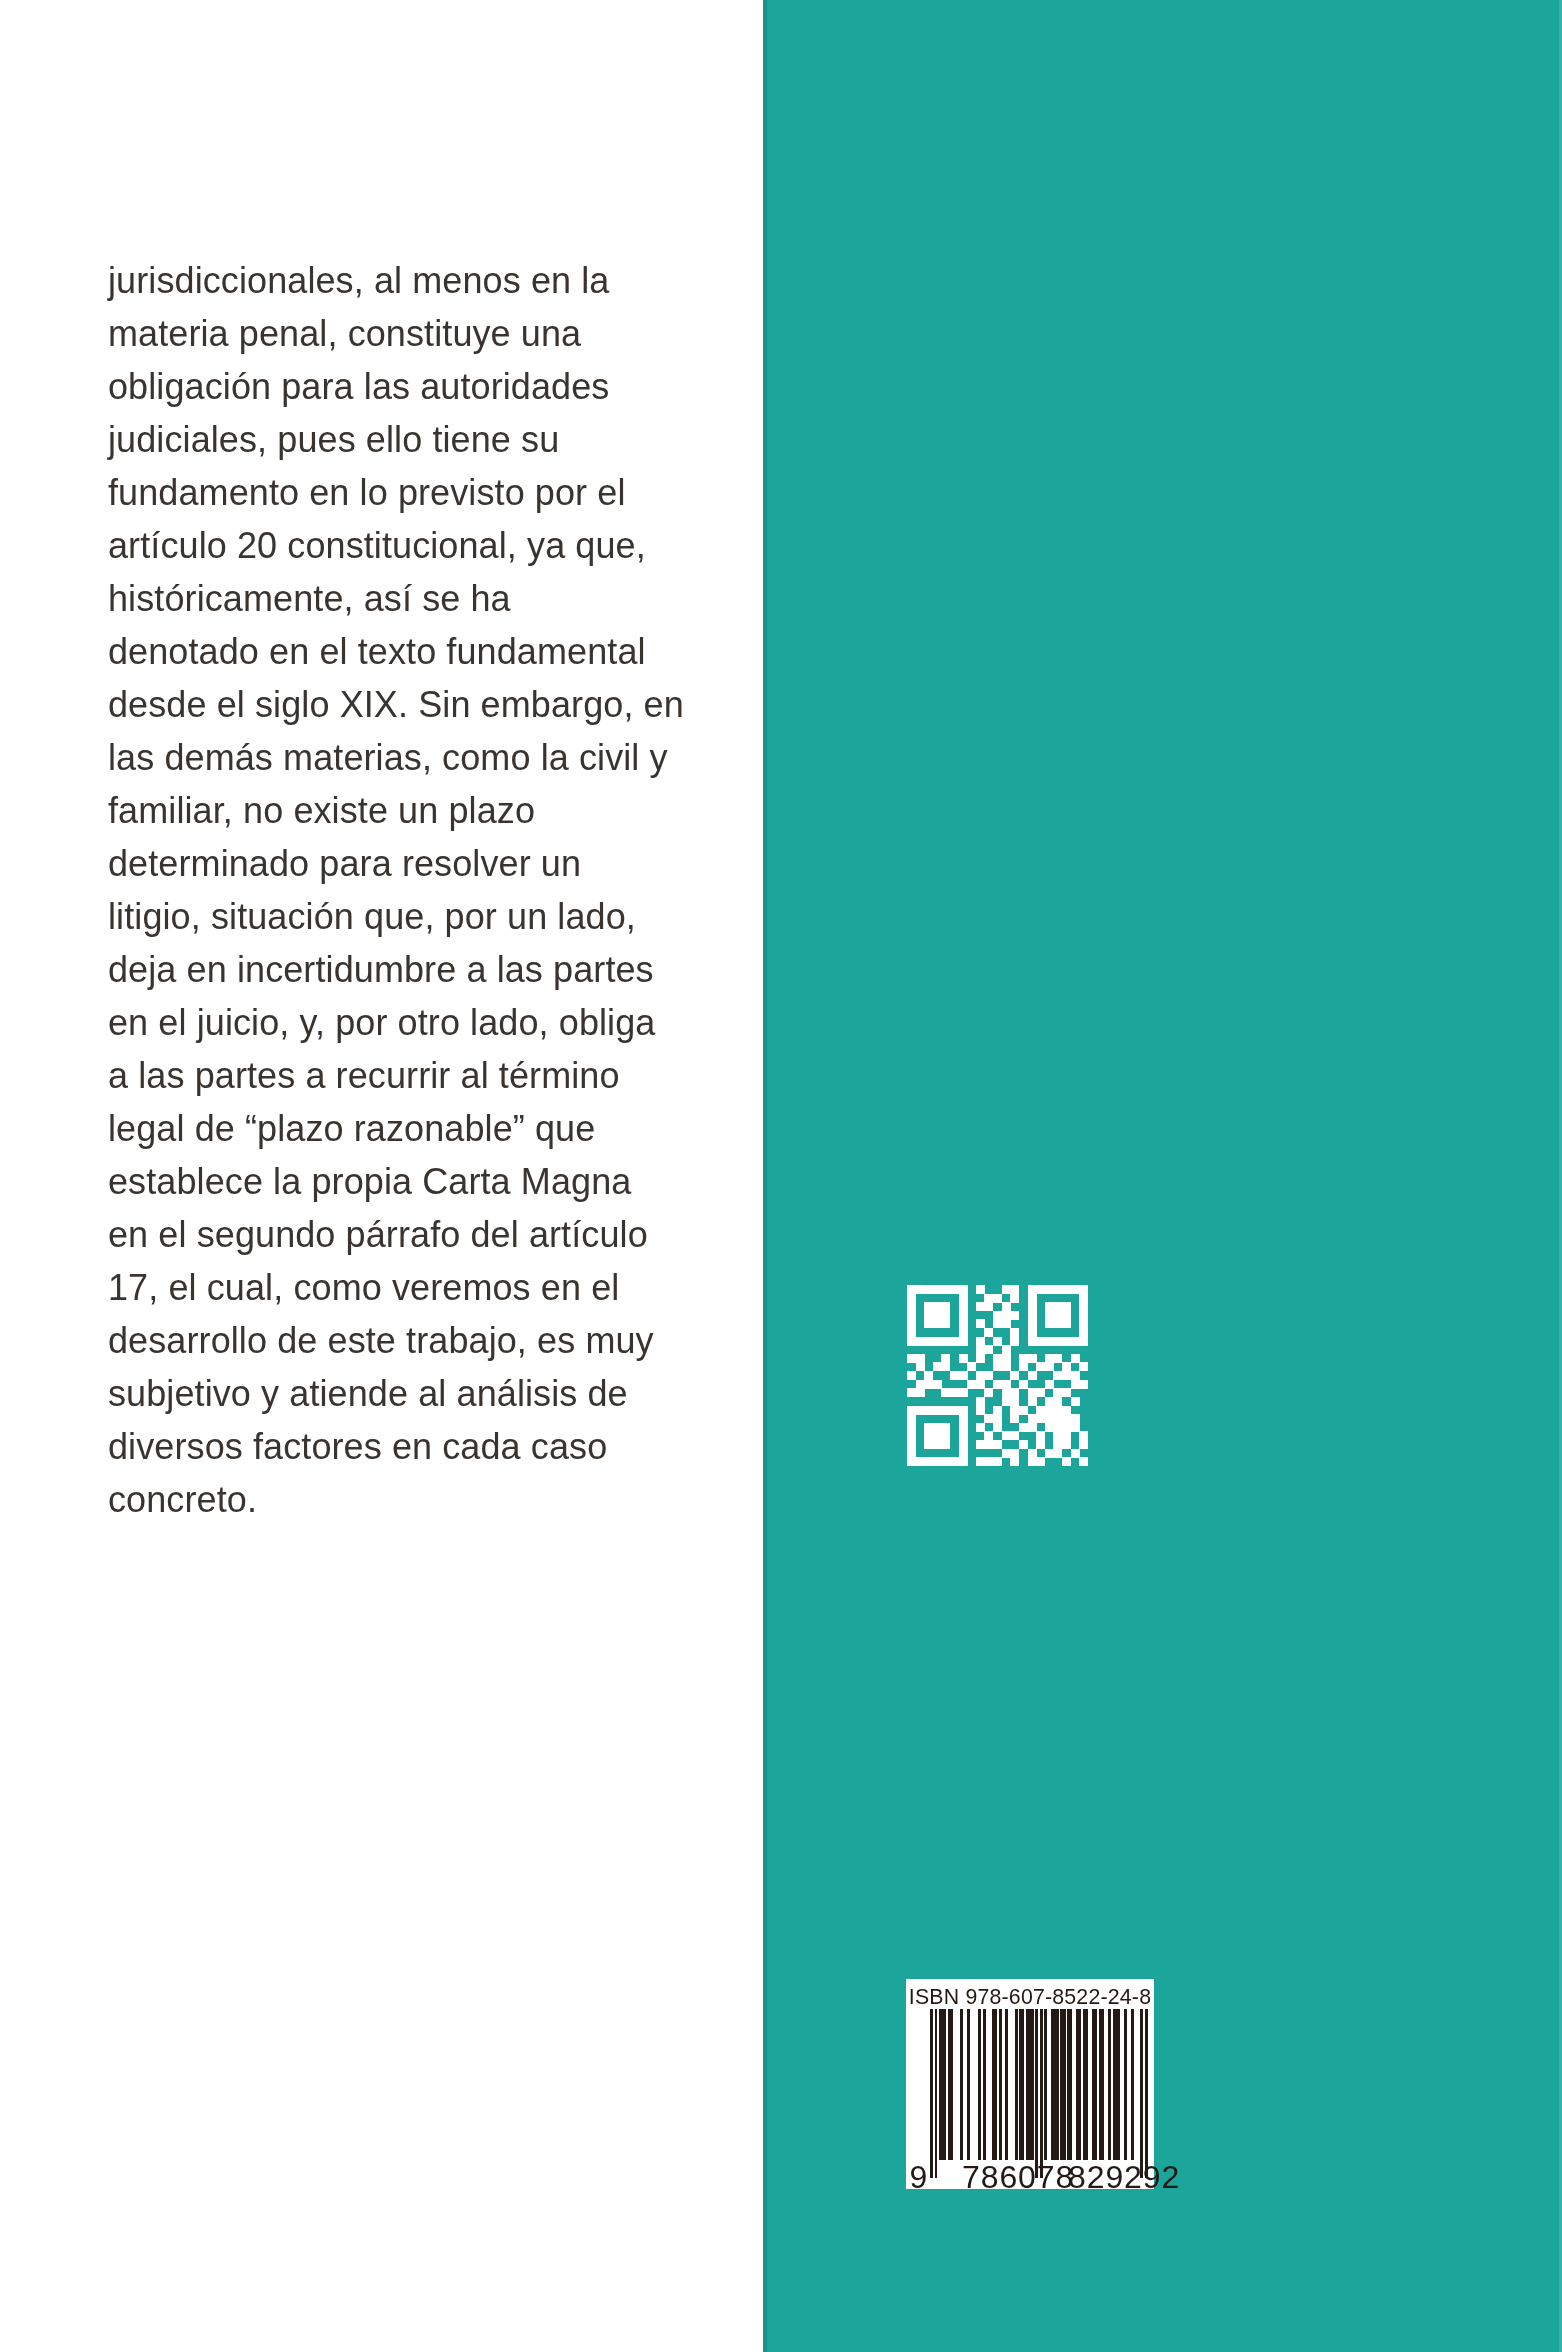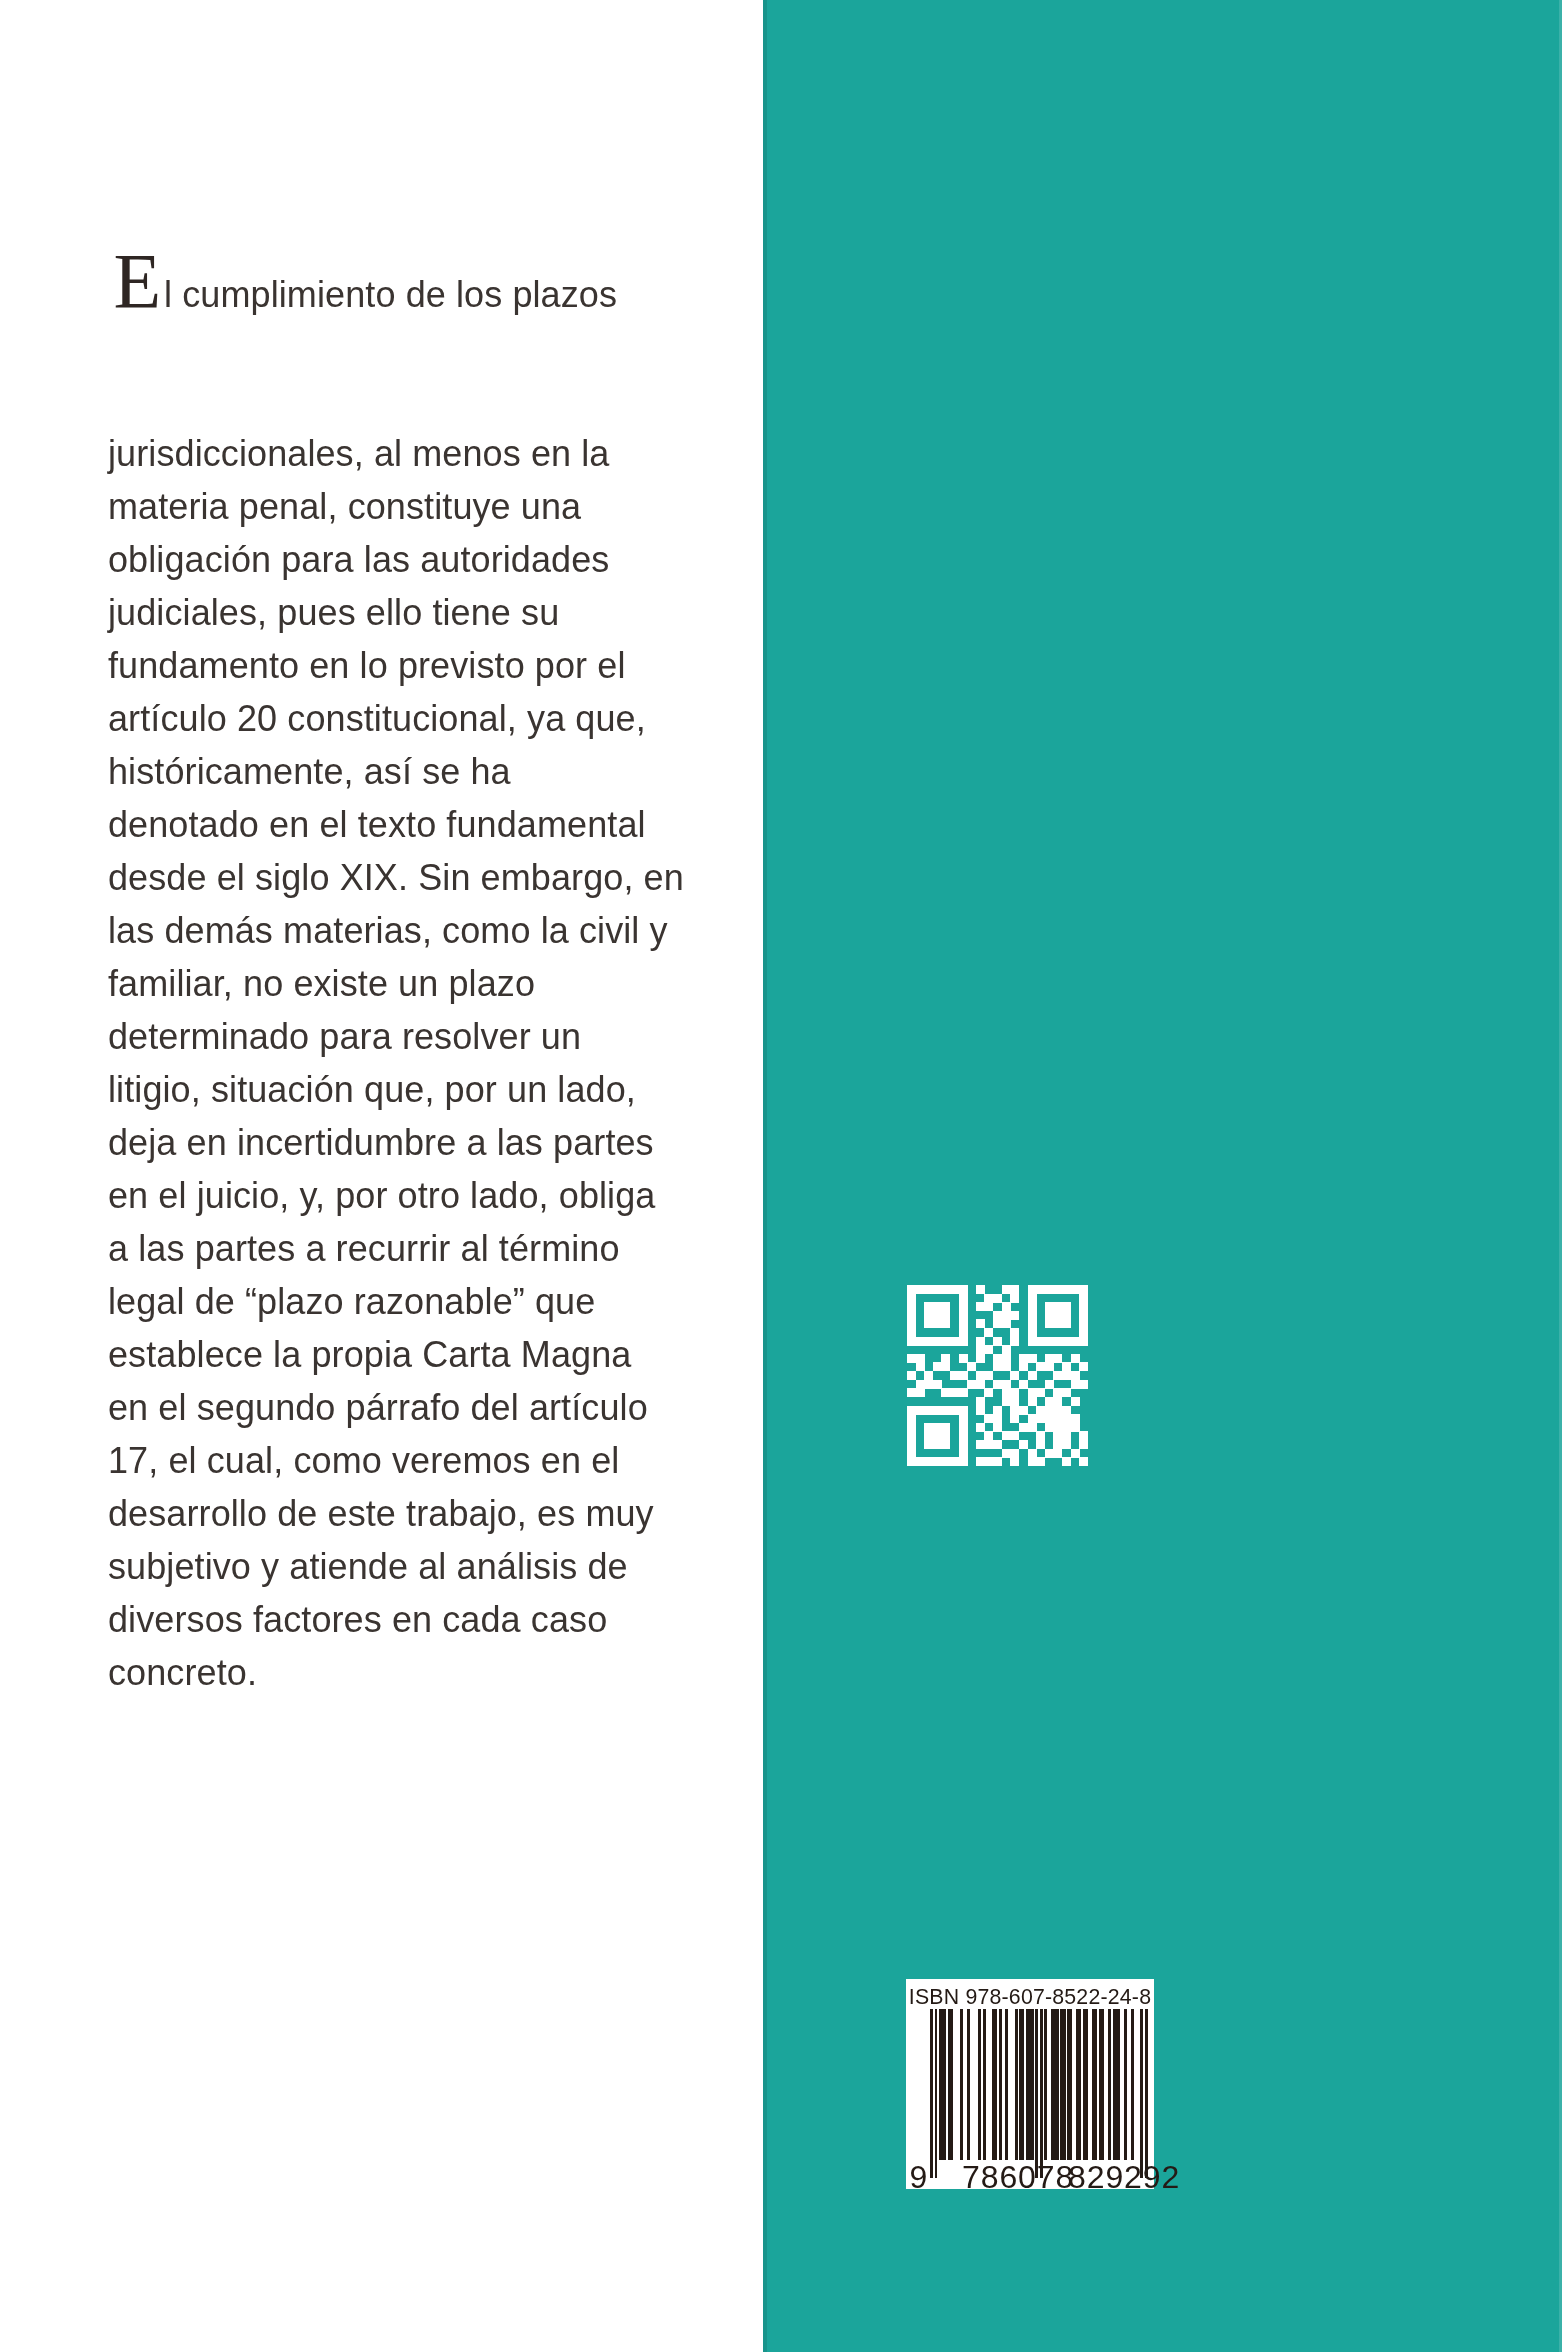--- a/index.html
+++ b/index.html
@@ -68,21 +68,20 @@
   }
   .bc-group2{
     position:absolute;left:162px;top:182px;width:96px;text-align:center;
     font-size:32px;line-height:32px;letter-spacing:0.9px;
   }
 </style>
 </head>
 <body>
 
 <div class="copy">
-  <div class="first-line"><span class="dropcap">E</span><span>l cumplimiento de los plazos</span></div>
   <div>jurisdiccionales, al menos en la
 materia penal, constituye una
 obligación para las autoridades
 judiciales, pues ello tiene su
 fundamento en lo previsto por el
 artículo 20 constitucional, ya que,
 históricamente, así se ha
 denotado en el texto fundamental
 desde el siglo XIX. Sin embargo, en
 las demás materias, como la civil y

